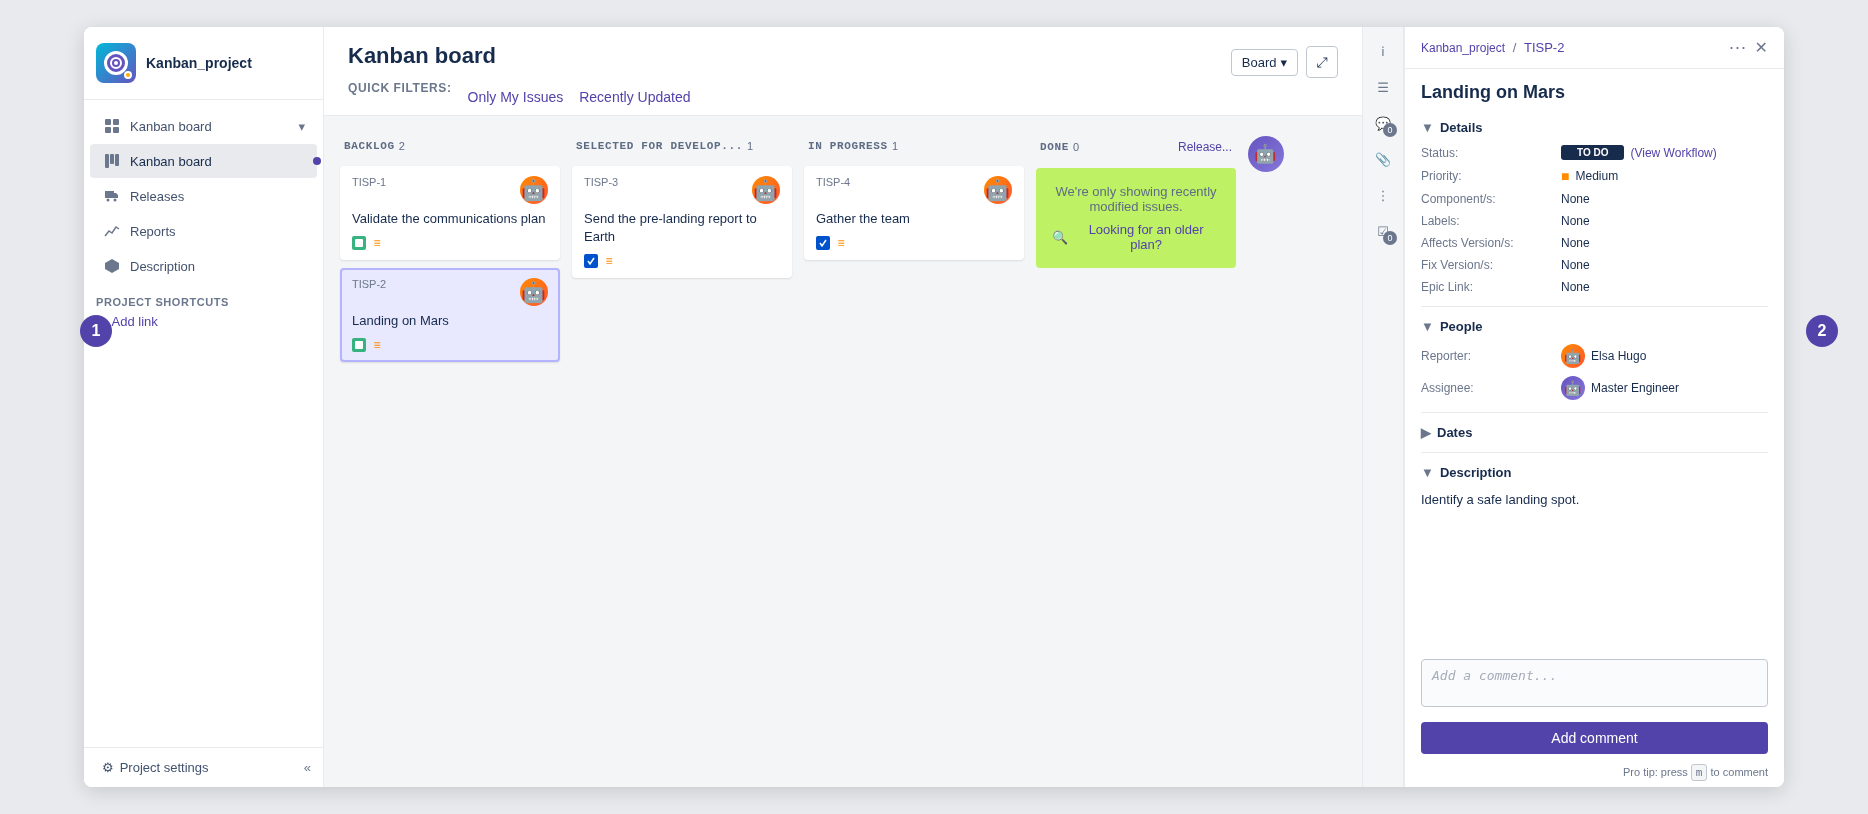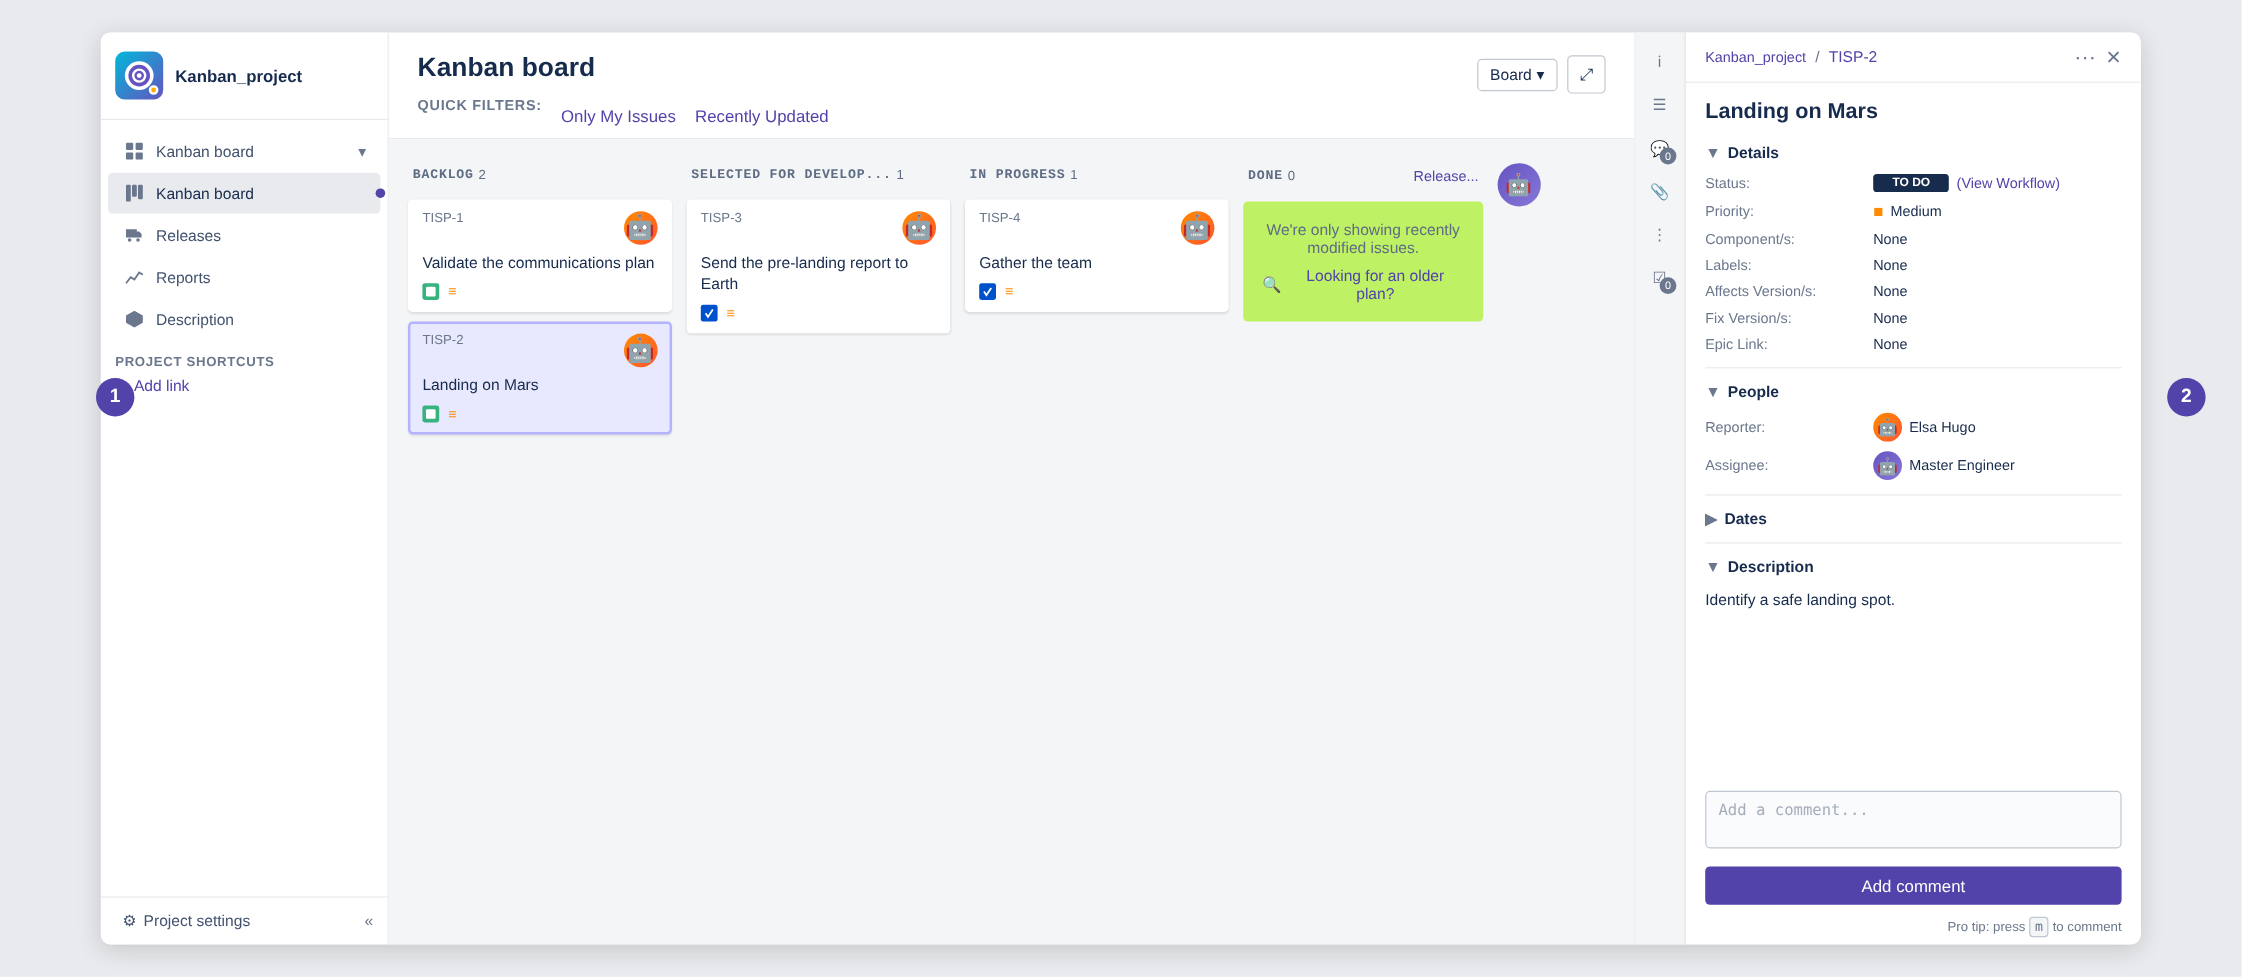--- a/index.html
+++ b/index.html
@@ -93,21 +93,21 @@
     .section-divider { border: none; border-top: 1px solid #e8eaed; margin: 12px 0; }
 
     .people-section { margin-top: 8px; }
     .person-avatar { width: 24px; height: 24px; border-radius: 50%; display: flex; align-items: center; justify-content: center; font-size: 12px; overflow: hidden; }
 
     .dates-section { margin-top: 4px; }
     .desc-section { margin-top: 4px; }
     .desc-text { font-size: 13px; color: #172b4d; line-height: 1.5; }
 
     .comment-box { margin: 0 16px 12px; }
-    .comment-input { width: 100%; padding: 8px 10px; border: 1px solid #c1c7d0; border-radius: 4px; font-size: 13px; color: #172b4d; resize: none; background: #fafbfc; }
+    .comment-input { width: 100%; padding: 8px 10px; border: 1px solid #c1c7d0; border-radius: 4px; font-size: 13px; color: #172b4d; resize: none; background: #fafbfc; font-style: italic; }
     .comment-input::placeholder { color: #a5adba; }
     .pro-tip { font-size: 11px; color: #6b778c; padding: 4px 16px 8px; text-align: right; }
     .pro-tip kbd { background: #f4f5f7; border: 1px solid #c1c7d0; border-radius: 3px; padding: 1px 4px; font-size: 11px; font-family: monospace; }
 
     
     .number-badge { width: 32px; height: 32px; border-radius: 50%; background: #5243aa; color: #fff; display: flex; align-items: center; justify-content: center; font-size: 16px; font-weight: 700; position: absolute; z-index: 10; }
 
     
     .avatar-orange { background: linear-gradient(135deg, #ff8b00, #ff5630); }
     .avatar-robot { background: linear-gradient(135deg, #6554c0, #8777d9); }

